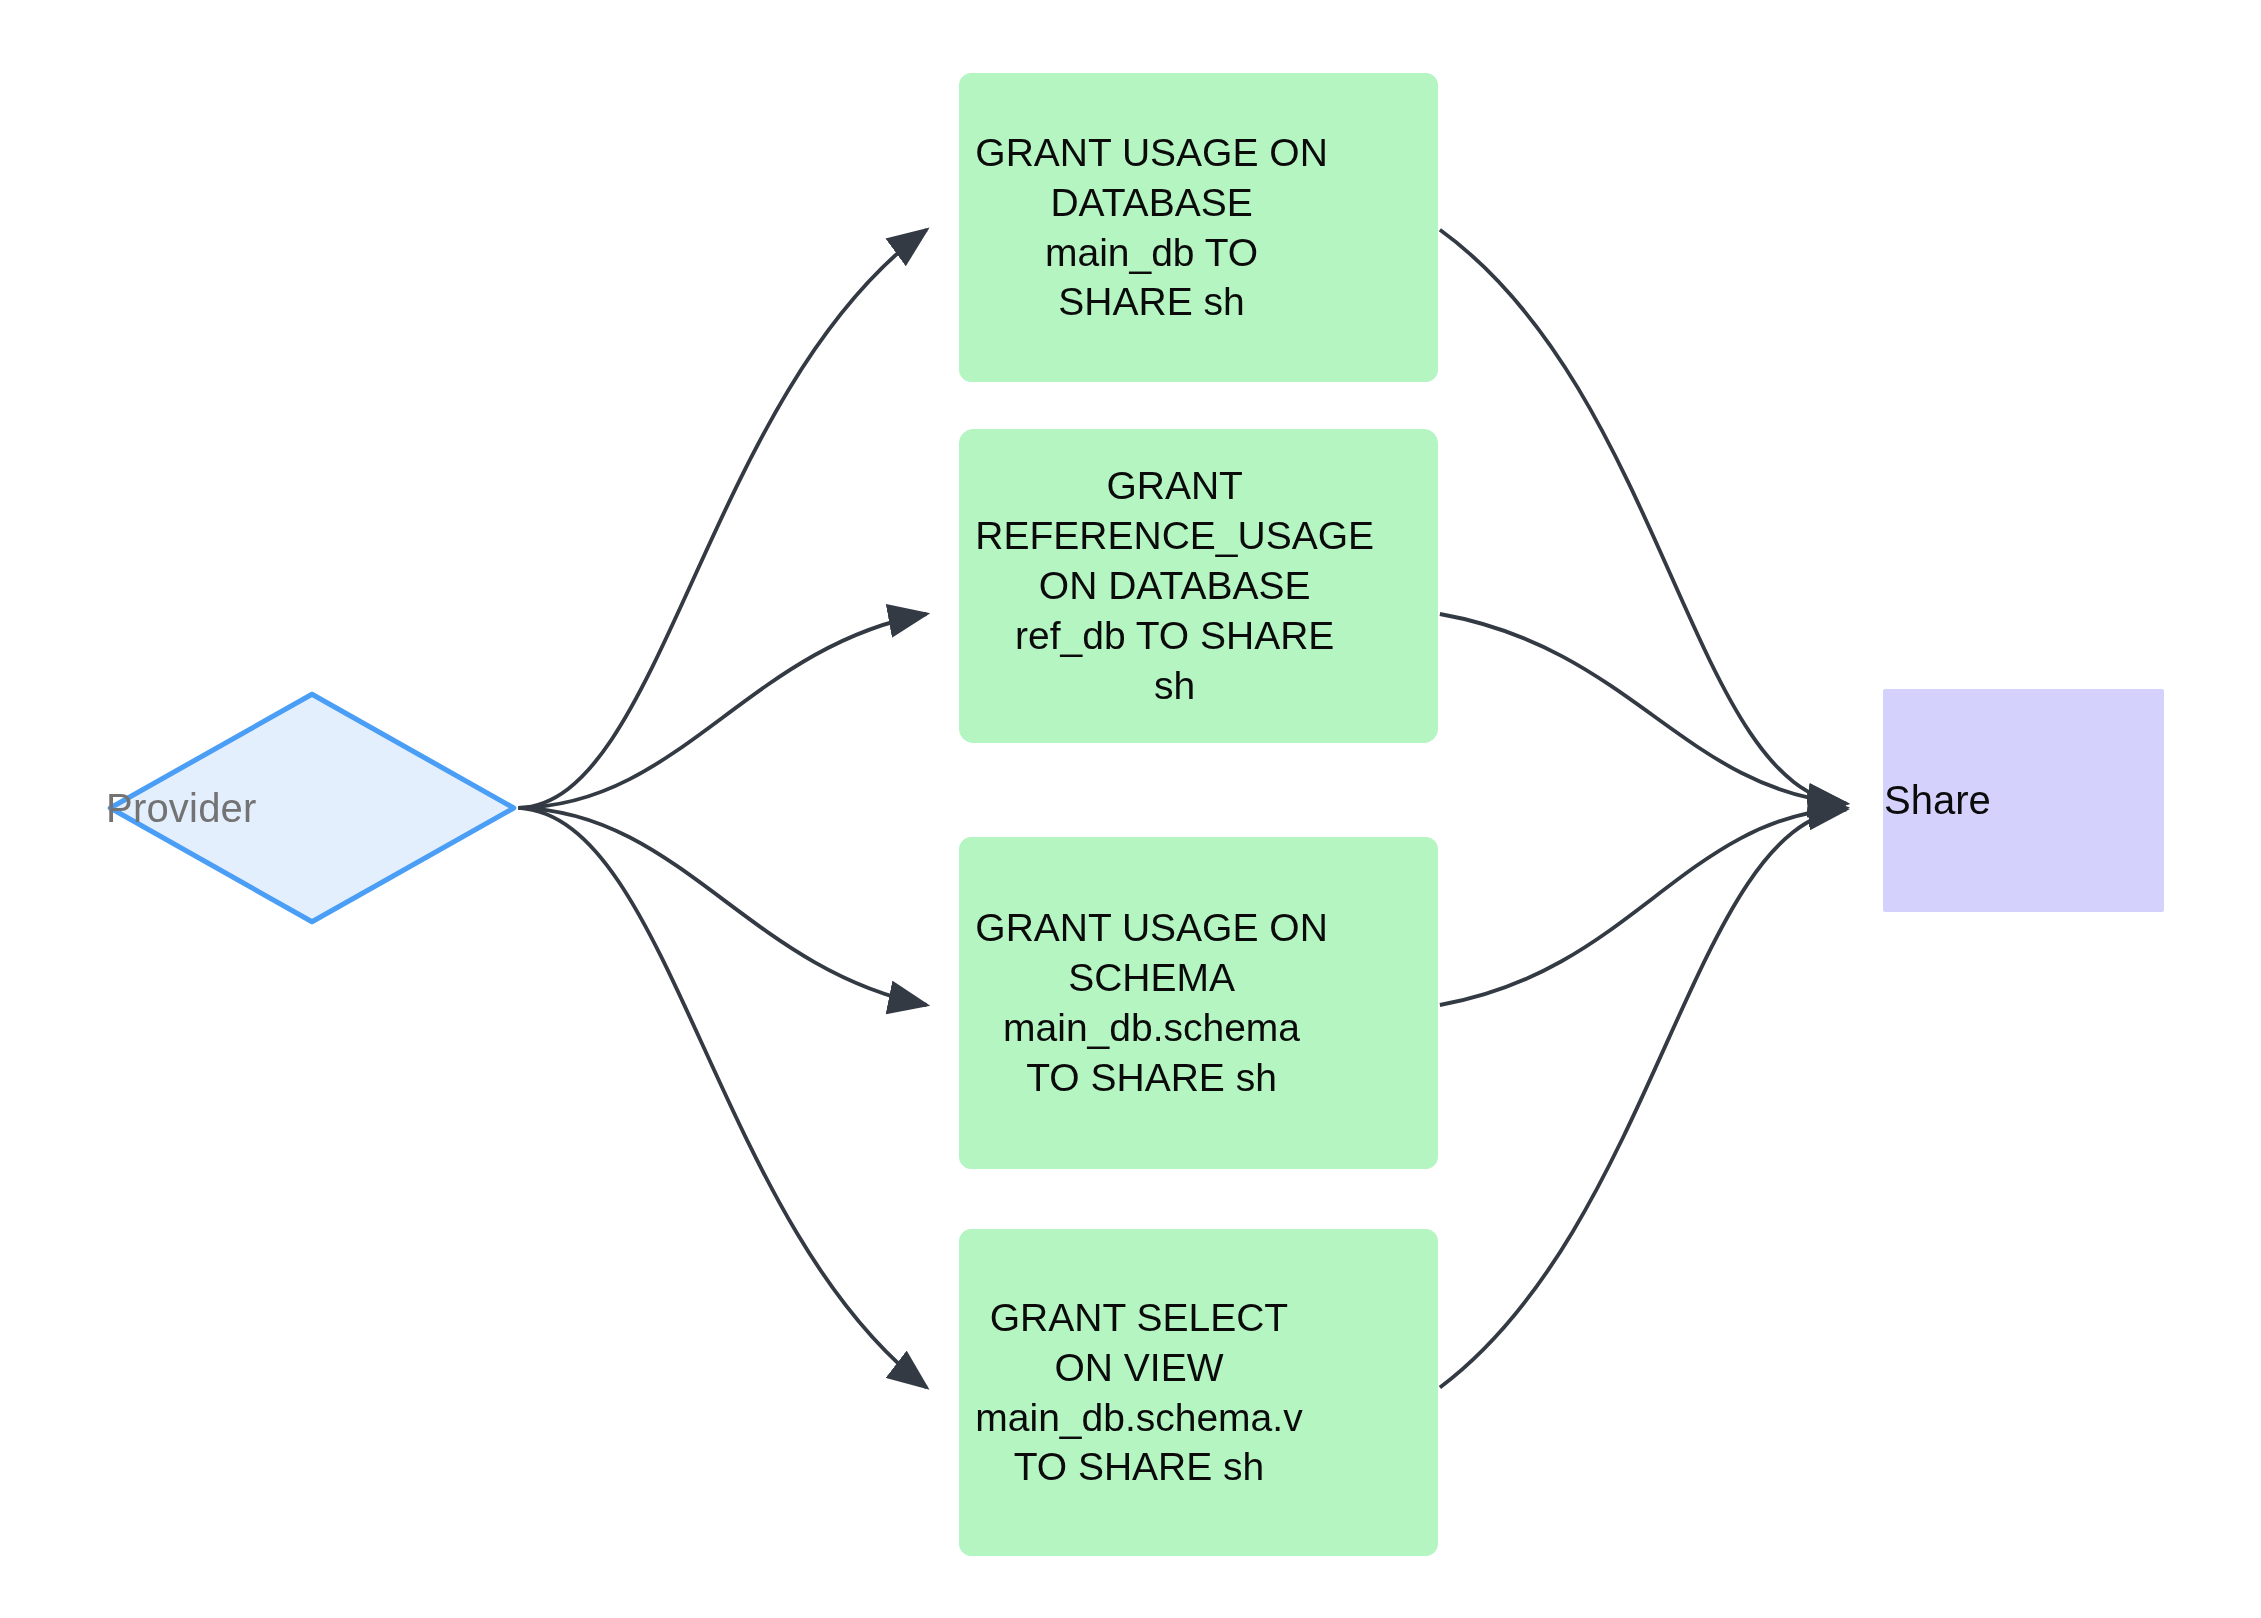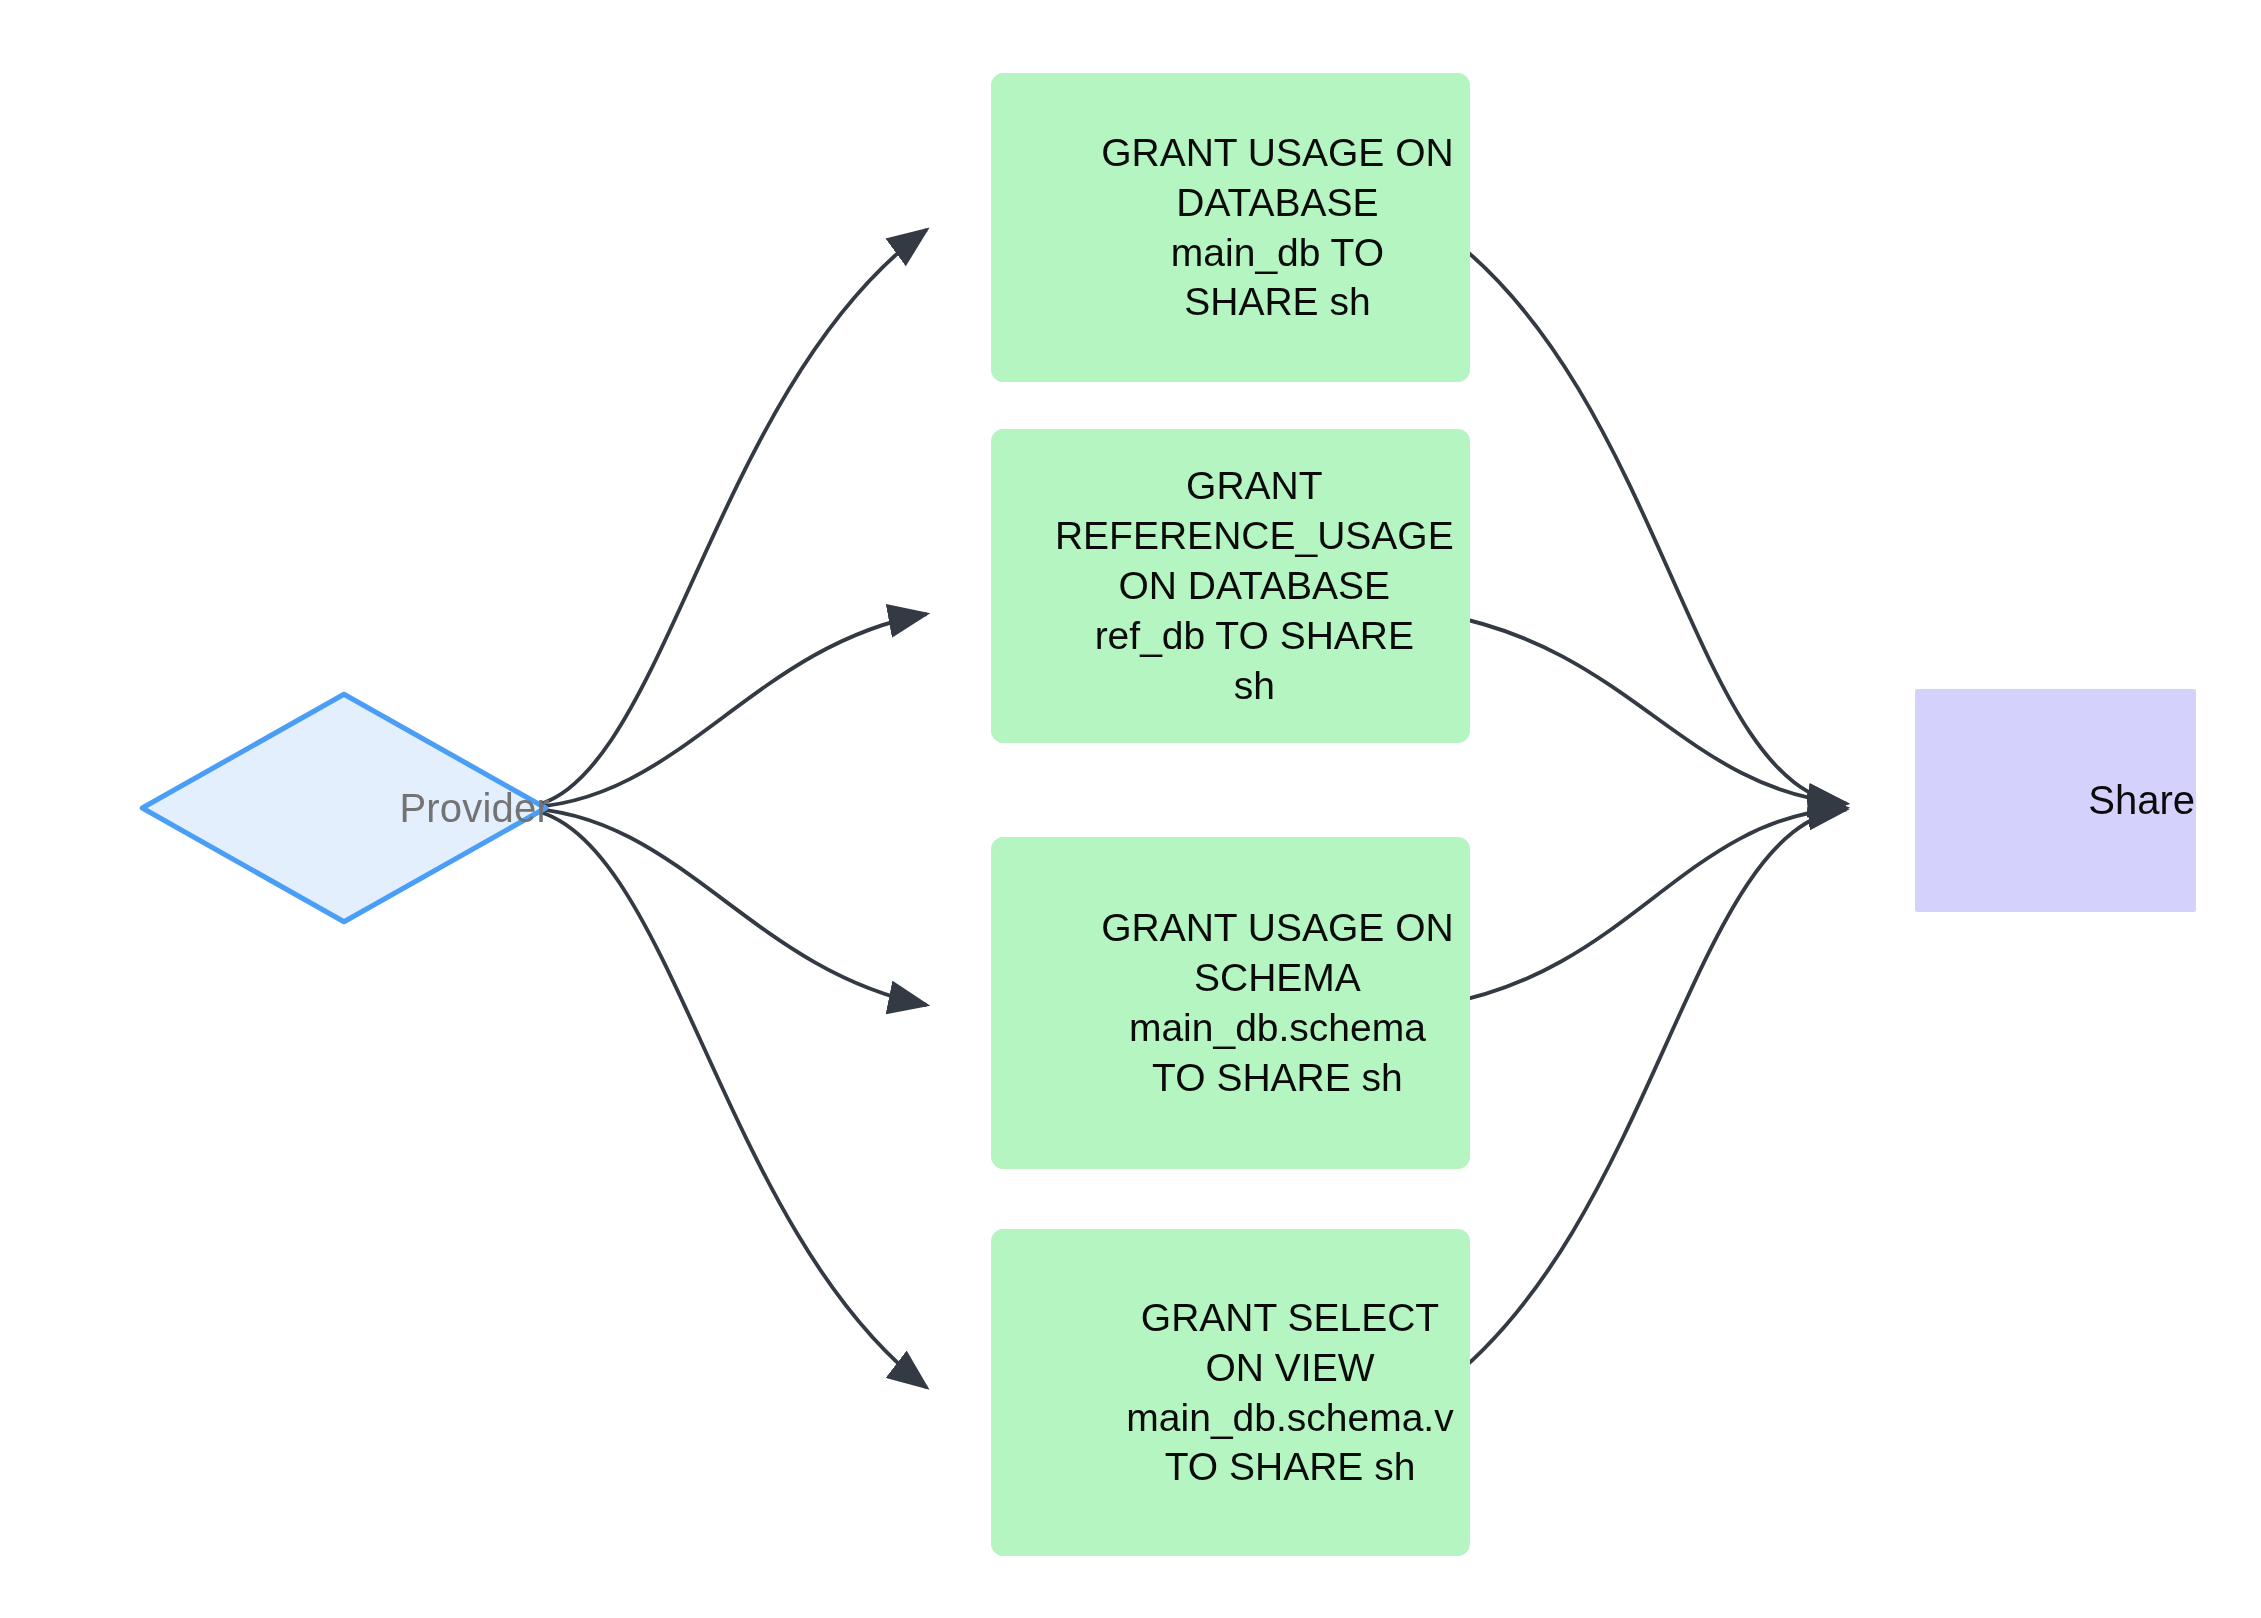--- a/index.html
+++ b/index.html
@@ -26,23 +26,22 @@
     left: 0; top: 0;
     width: 2261px;
     height: 1619px;
     pointer-events: none;
   }
   .node {
     position: absolute;
     box-sizing: border-box;
     display: flex;
     align-items: center;
-    justify-content: flex-end;
+    justify-content: flex-start;
     text-align: center;
-    margin-left: 32px;
   }
   
   .node-diamond {
     left: 106px;
     top: 690px;
     width: 412px;
     height: 236px;
     background: transparent;
   }
   .diamond-shape {
@@ -67,21 +66,21 @@
     border-radius: 12px;
     padding: 8.5px 15.3px;
   }
   .node-process .node-label {
     font-size: 39px;
     line-height: 1.28;
     color: #0b0b0b;
     white-space: pre-line;
   }
   .node-process.box-1 { top: 73px;   height: 309px; }
-  .node-process.box-2 { top: 429px;  height: 314px; }
+  .node-process.box-2 { top: 429px;  height: 314px; border-radius: 14px; }
   .node-process.box-3 { top: 837px;  height: 332px; }
   .node-process.box-4 { top: 1229px; height: 327px; }
 
   
   .node-terminal {
     left: 1883px;
     top: 689px;
     width: 281px;
     height: 223px;
     background: #d4d2fc;

